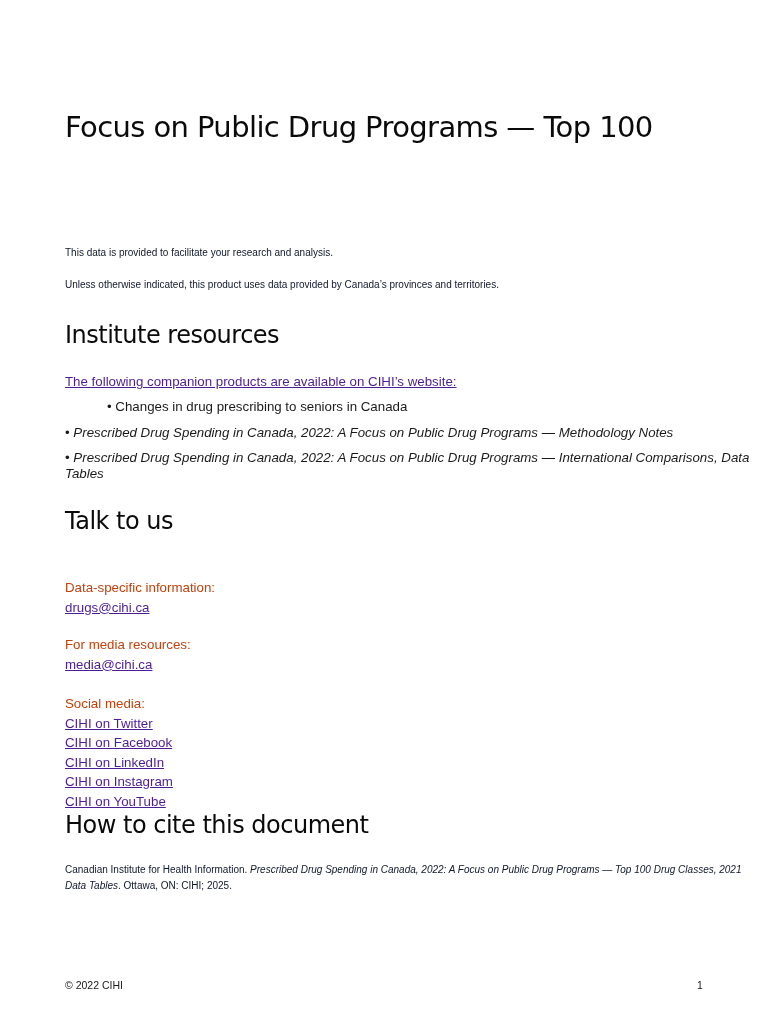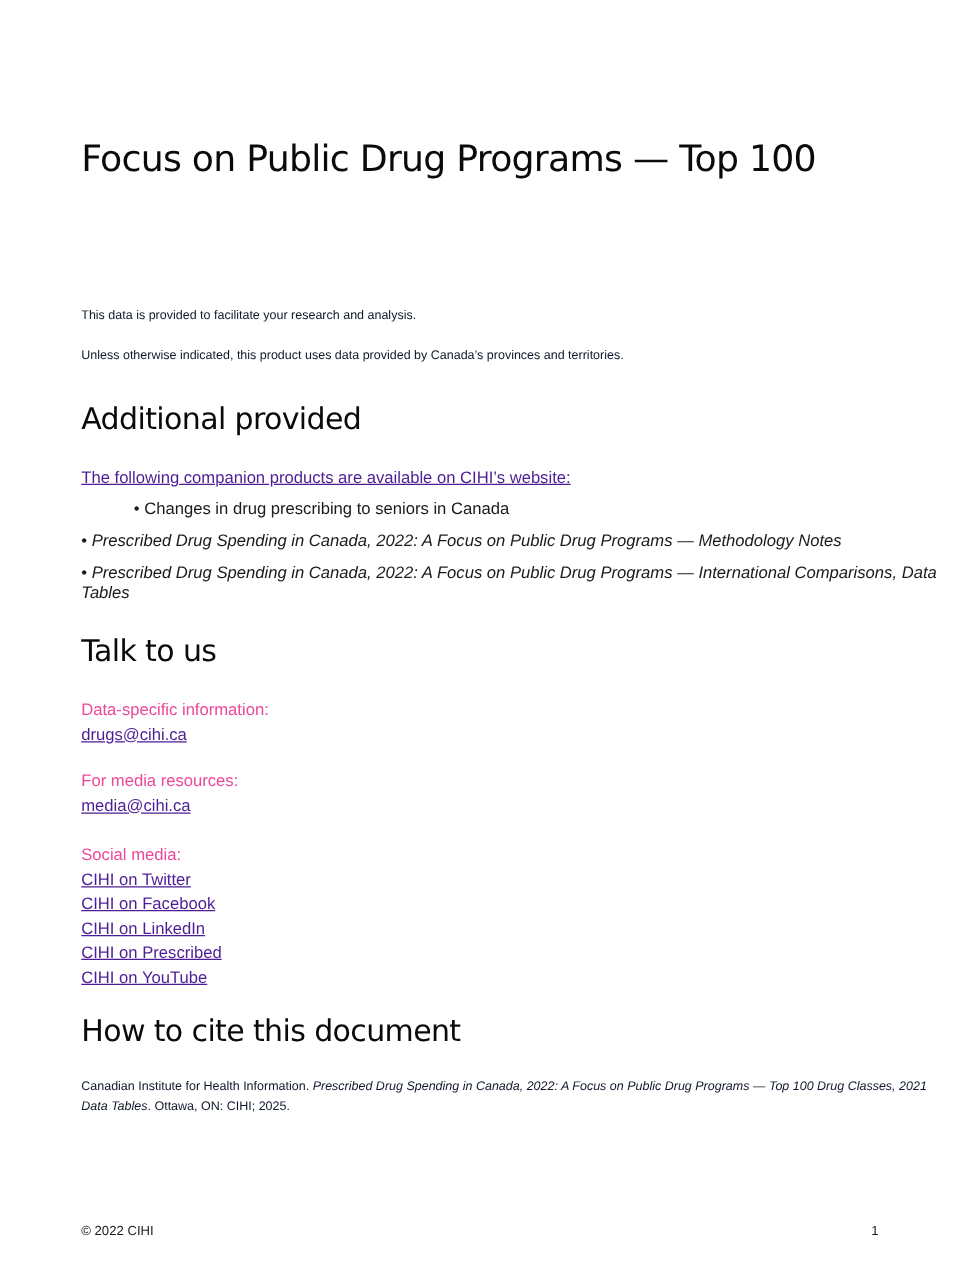--- a/index.html
+++ b/index.html
@@ -56,21 +56,22 @@
       color: #4c1d95;
       text-decoration: underline;
       font-size: 13.3px;
       line-height: 19.5px;
       display: block;
     }
     .label-line {
       font-size: 13.3px;
       line-height: 19.5px;
       display: block;
-      color: #ec4899;
+      color: #c2410c;
+      margin-top: 20px;
     }
     .bullet-item {
       font-size: 13.3px;
       line-height: 16px;
       color: #1a1a1a;
       width: 690px;
     }
     .italic { font-style: italic; }
     .footer-left {
       position: absolute;
@@ -93,21 +94,21 @@
 <div class="page">
 
   <h1 class="doc-title">
     <br>
     <span>Focus on Public Drug Programs — Top 100</span><br>
   </h1>
 
   <p class="body-text abs" style="top:245px;">This data is provided to facilitate your research and analysis.</p>
   <p class="body-text abs" style="top:277px;">Unless otherwise indicated, this product uses data provided by Canada’s provinces and territories.</p>
 
-  <h2 class="section-heading" style="top:320px;">Additional provided</h2>
+  <h2 class="section-heading" style="top:320px;">Institute resources</h2>
 
   <a class="link abs" style="top:372px;" href="#">The following companion products are available on CIHI’s website:</a>
 
   <div class="bullet-item abs" style="top:399px;margin-left:42px;">
     <span>• </span><span>Changes in drug prescribing to seniors in Canada</span>
   </div>
   <div class="bullet-item abs" style="top:425px;">
     <span>• </span><span class="italic">Prescribed Drug Spending in Canada, 2022: A Focus on Public Drug Programs — Methodology Notes</span>
   </div>
   <div class="bullet-item abs" style="top:450px;">
@@ -124,21 +125,21 @@
   <div class="abs" style="top:615px;">
     <span class="label-line">For media resources:</span>
     <a class="link" href="#">media@cihi.ca</a>
   </div>
 
   <div class="abs" style="top:674px;">
     <span class="label-line">Social media:</span>
     <a class="link" href="#">CIHI on Twitter</a>
     <a class="link" href="#">CIHI on Facebook</a>
     <a class="link" href="#">CIHI on LinkedIn</a>
-    <a class="link" href="#">CIHI on Prescribed</a>
+    <a class="link" href="#">CIHI on Instagram</a>
     <a class="link" href="#">CIHI on YouTube</a>
   </div>
 
   <h2 class="section-heading" style="top:810px;">How to cite this document</h2>
 
   <p class="body-text abs" style="top:862px; width:690px;">
     <span>Canadian Institute for Health Information. </span><span class="italic">Prescribed Drug Spending in Canada, 2022: A Focus on Public Drug Programs — Top 100 Drug Classes, 2021 Data Tables</span><span>. Ottawa, ON: CIHI; 2025.</span>
   </p>
 </div>
 

